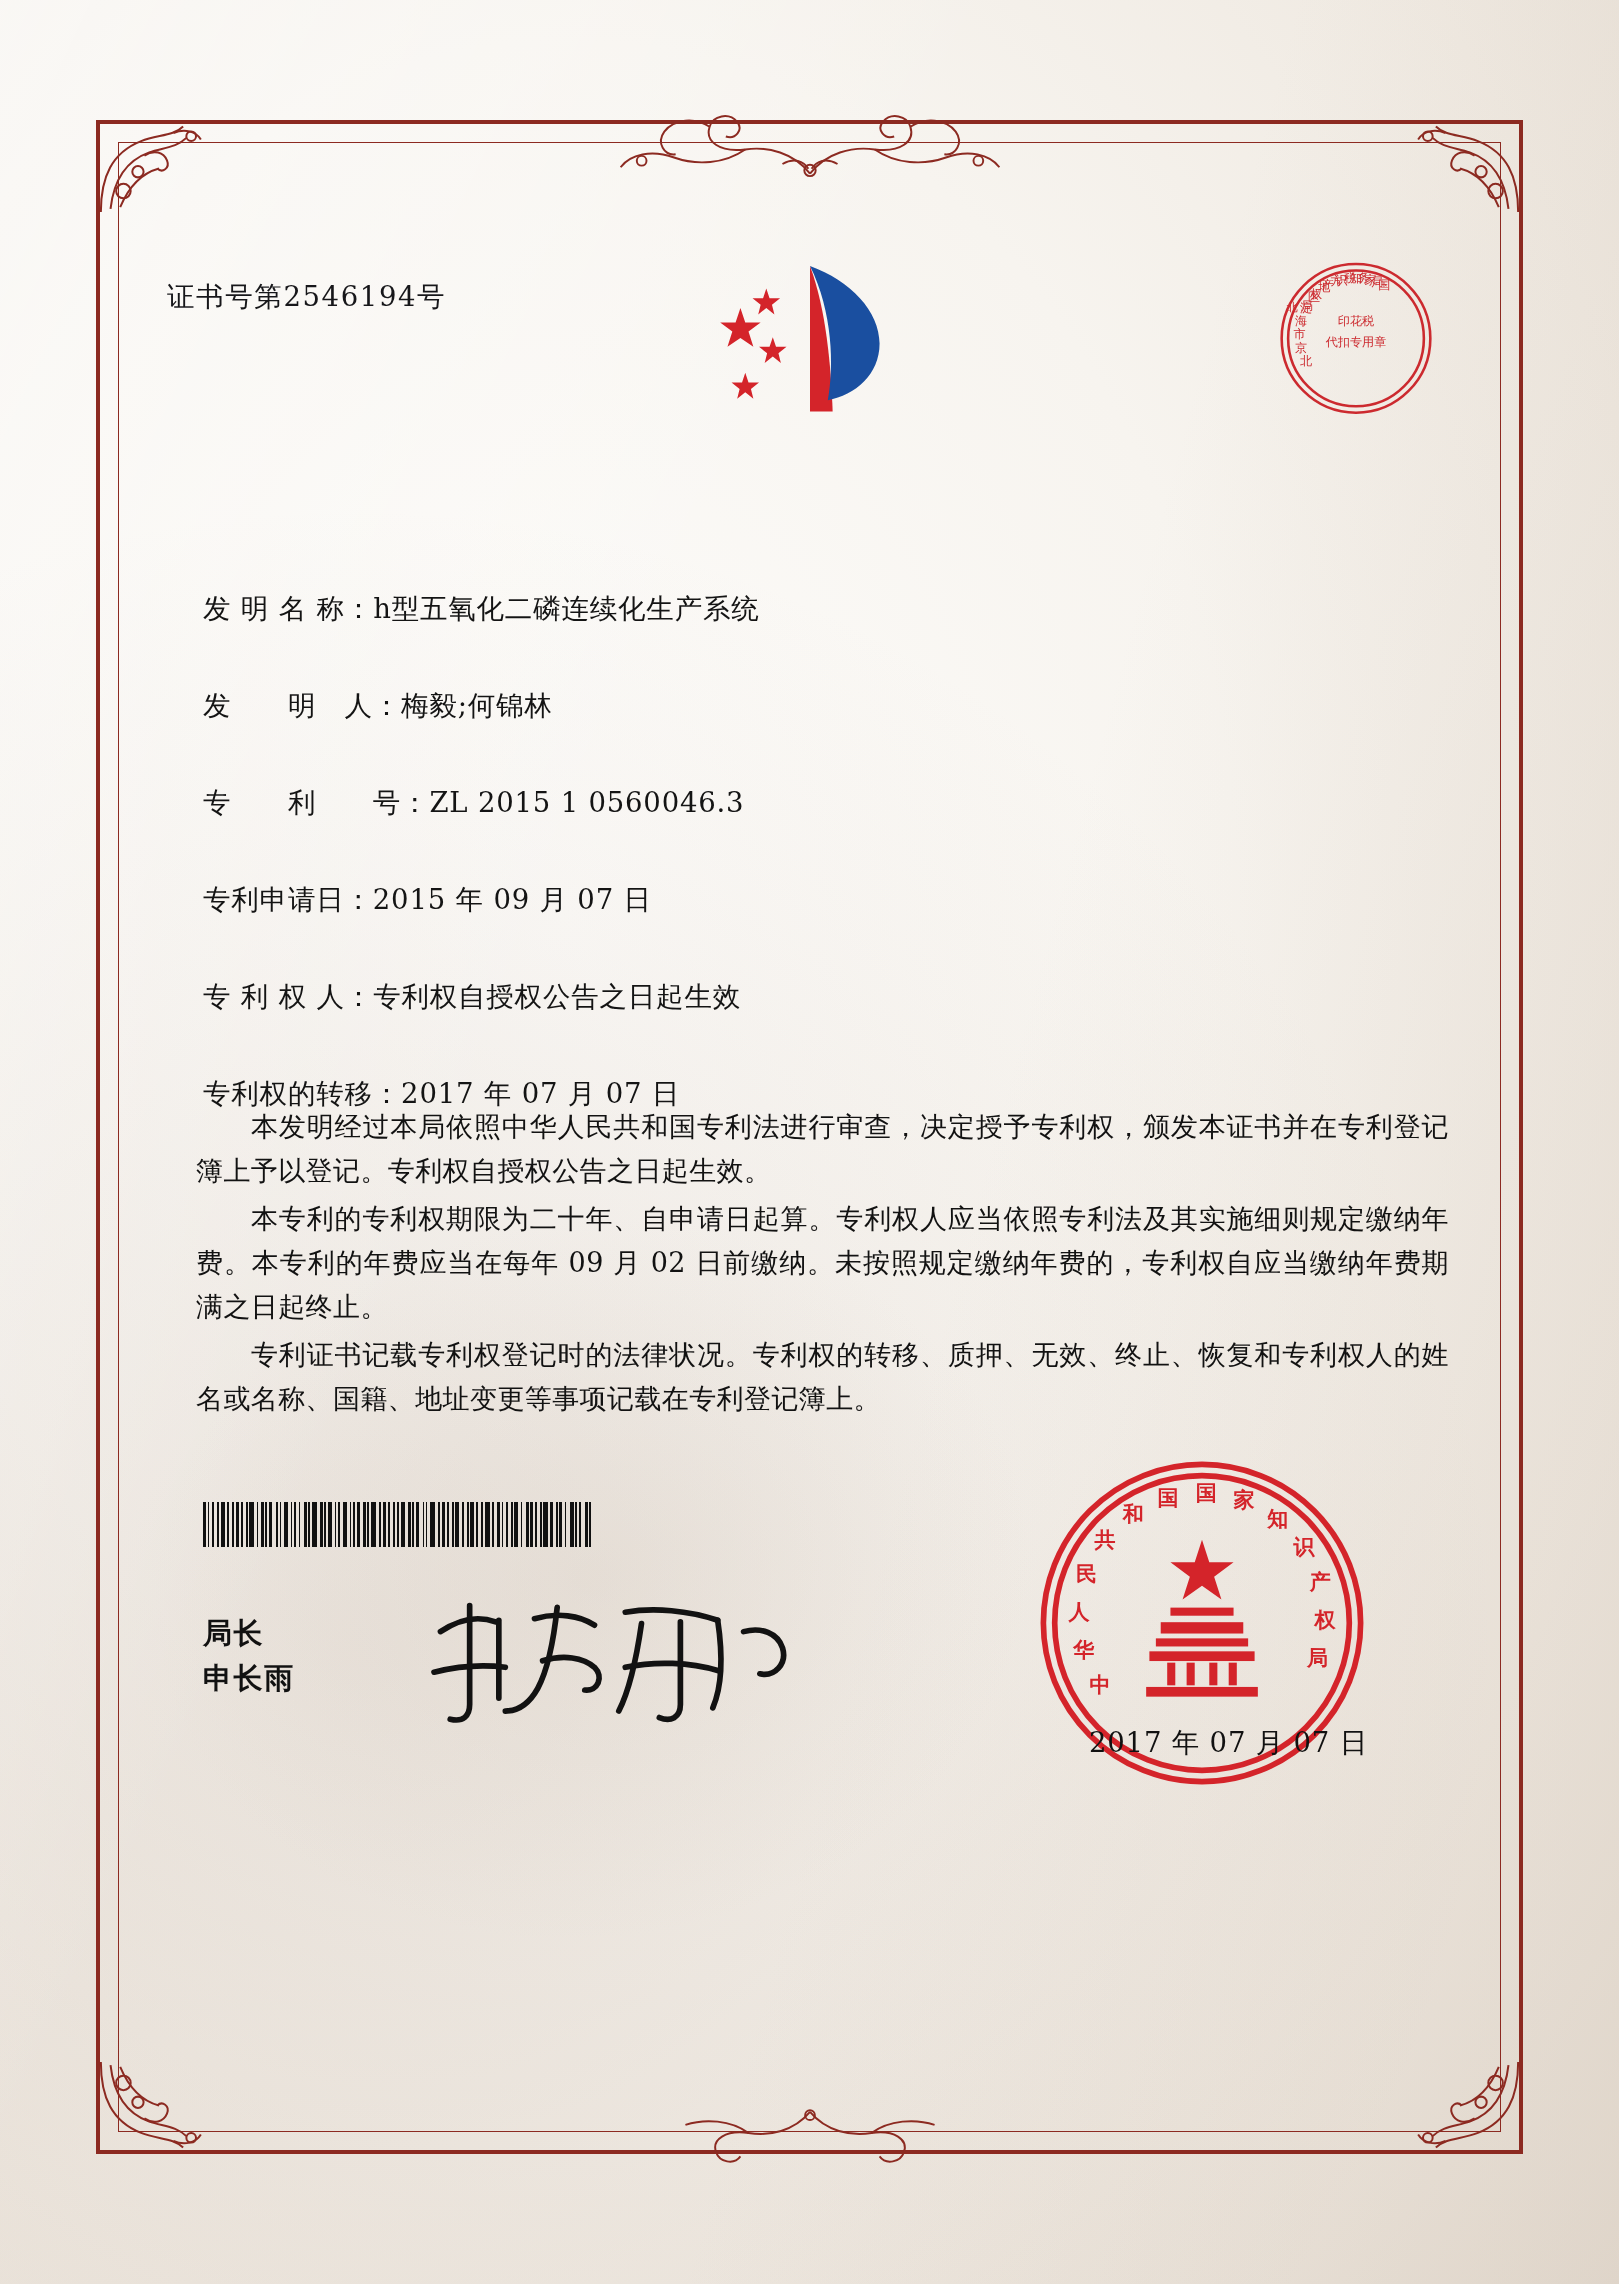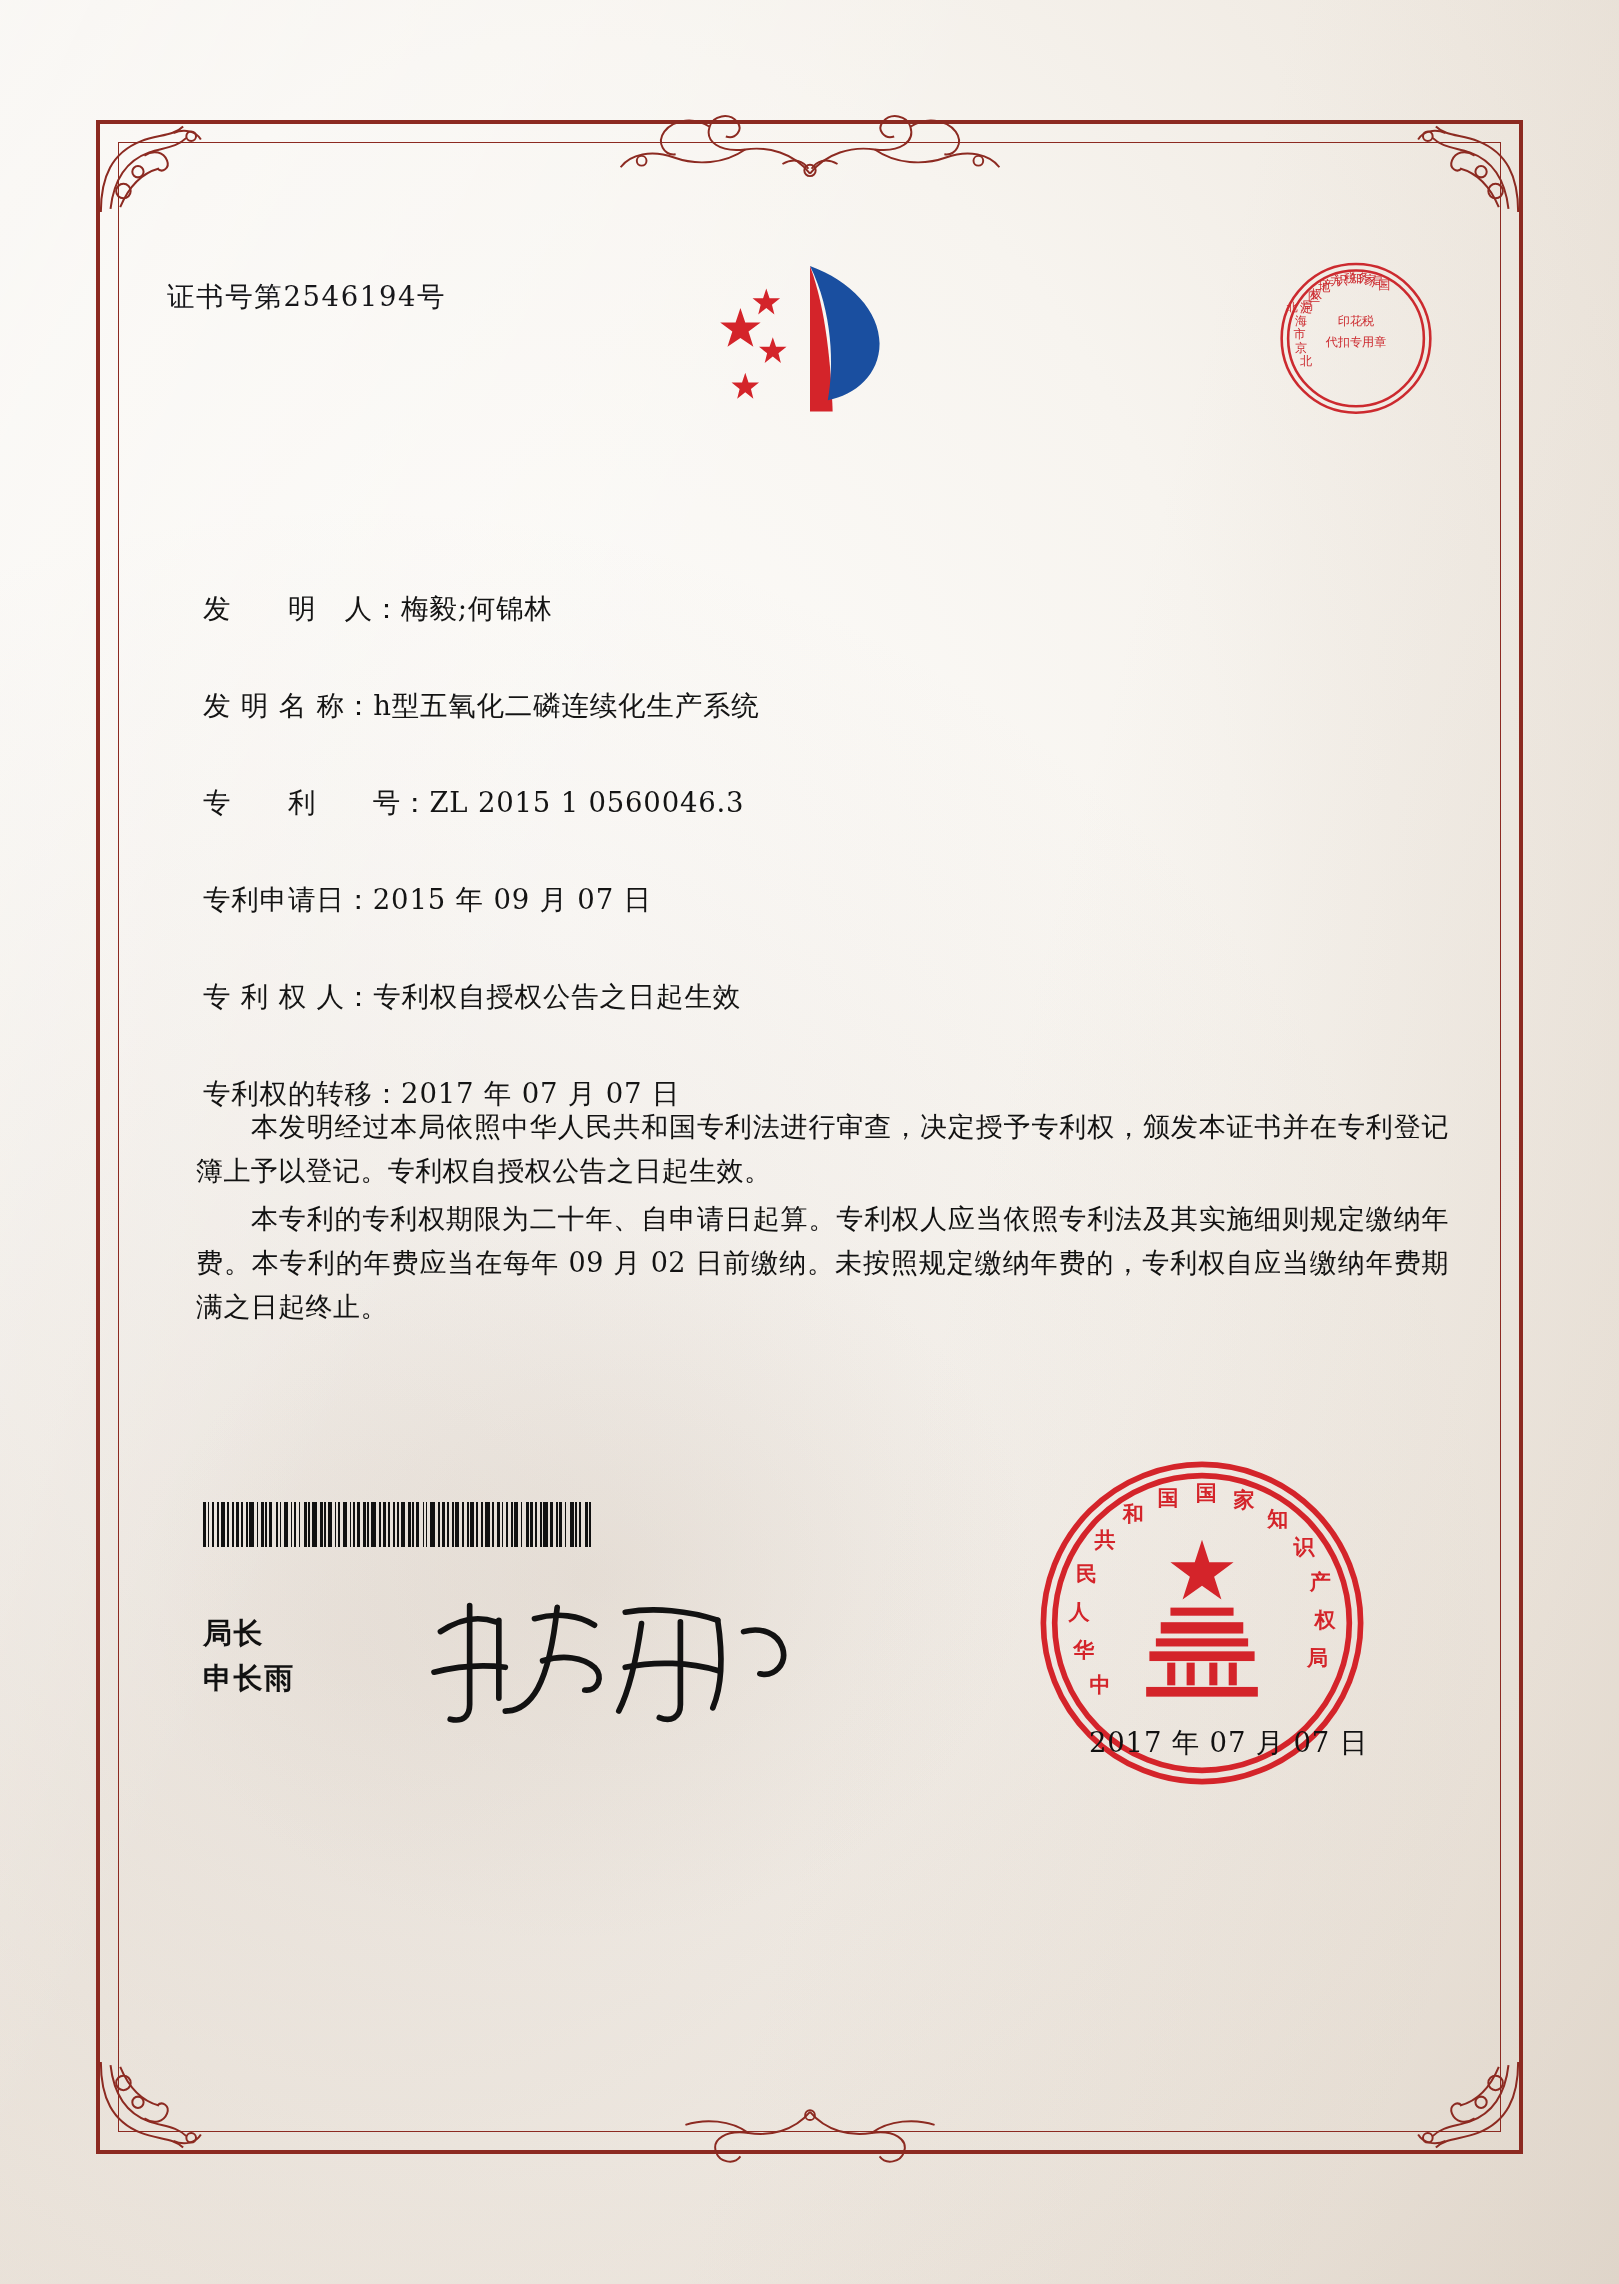--- a/index.html
+++ b/index.html
@@ -398,26 +398,26 @@
             <text transform="rotate(135) translate(0,70) rotate(-135)">权</text>
             <text transform="rotate(120) translate(0,70) rotate(-120)">局</text>
           </g>
         </g>
       </svg>
     </div>
 
 
     <div class="fields">
       <div class="field-row">
+        <span class="field-label">发 明 名 称：</span>
+        <span class="field-value">h型五氧化二磷连续化生产系统</span>
+      </div>
+      <div class="field-row">
         <span class="field-label">发　　明　人：</span>
         <span class="field-value">梅毅;何锦林</span>
-      </div>
-      <div class="field-row">
-        <span class="field-label">发 明 名 称：</span>
-        <span class="field-value">h型五氧化二磷连续化生产系统</span>
       </div>
       <div class="field-row">
         <span class="field-label">专　　利　　号：</span>
         <span class="field-value">ZL 2015 1 0560046.3</span>
       </div>
       <div class="field-row">
         <span class="field-label">专利申请日：</span>
         <span class="field-value">2015 年 09 月 07 日</span>
       </div>
       <div class="field-row">
@@ -426,20 +426,21 @@
       </div>
       <div class="field-row">
         <span class="field-label">专利权的转移：</span>
         <span class="field-value">2017 年 07 月 07 日</span>
       </div>
     </div>
 
     <div class="paragraphs">
       <p>本发明经过本局依照中华人民共和国专利法进行审查，决定授予专利权，颁发本证书并在专利登记簿上予以登记。专利权自授权公告之日起生效。</p>
       <p>本专利的专利权期限为二十年、自申请日起算。专利权人应当依照专利法及其实施细则规定缴纳年费。本专利的年费应当在每年 09 月 02 日前缴纳。未按照规定缴纳年费的，专利权自应当缴纳年费期满之日起终止。</p>
+      <p>专利证书记载专利权登记时的法律状况。专利权的转移、质押、无效、终止、恢复和专利权人的姓名或名称、国籍、地址变更等事项记载在专利登记簿上。</p>
     </div>
 
     <div class="barcode" id="barcode">
         <i style="width:3.2px"></i>
         <i style="width:1.6px;background:transparent"></i>
         <i style="width:1.6px"></i>
         <i style="width:2.4px;background:transparent"></i>
         <i style="width:2.4px"></i>
         <i style="width:3.2px;background:transparent"></i>
         <i style="width:1.6px"></i>

